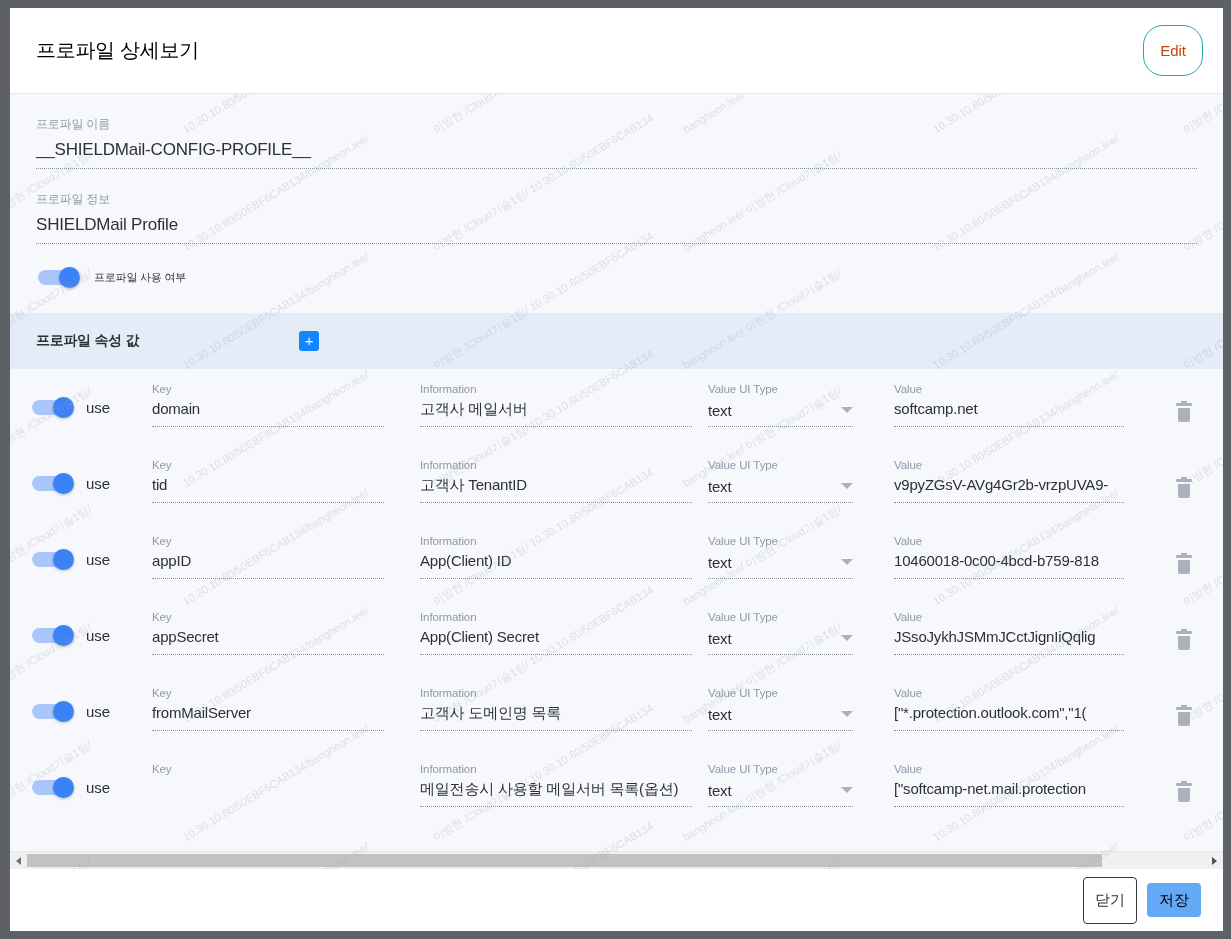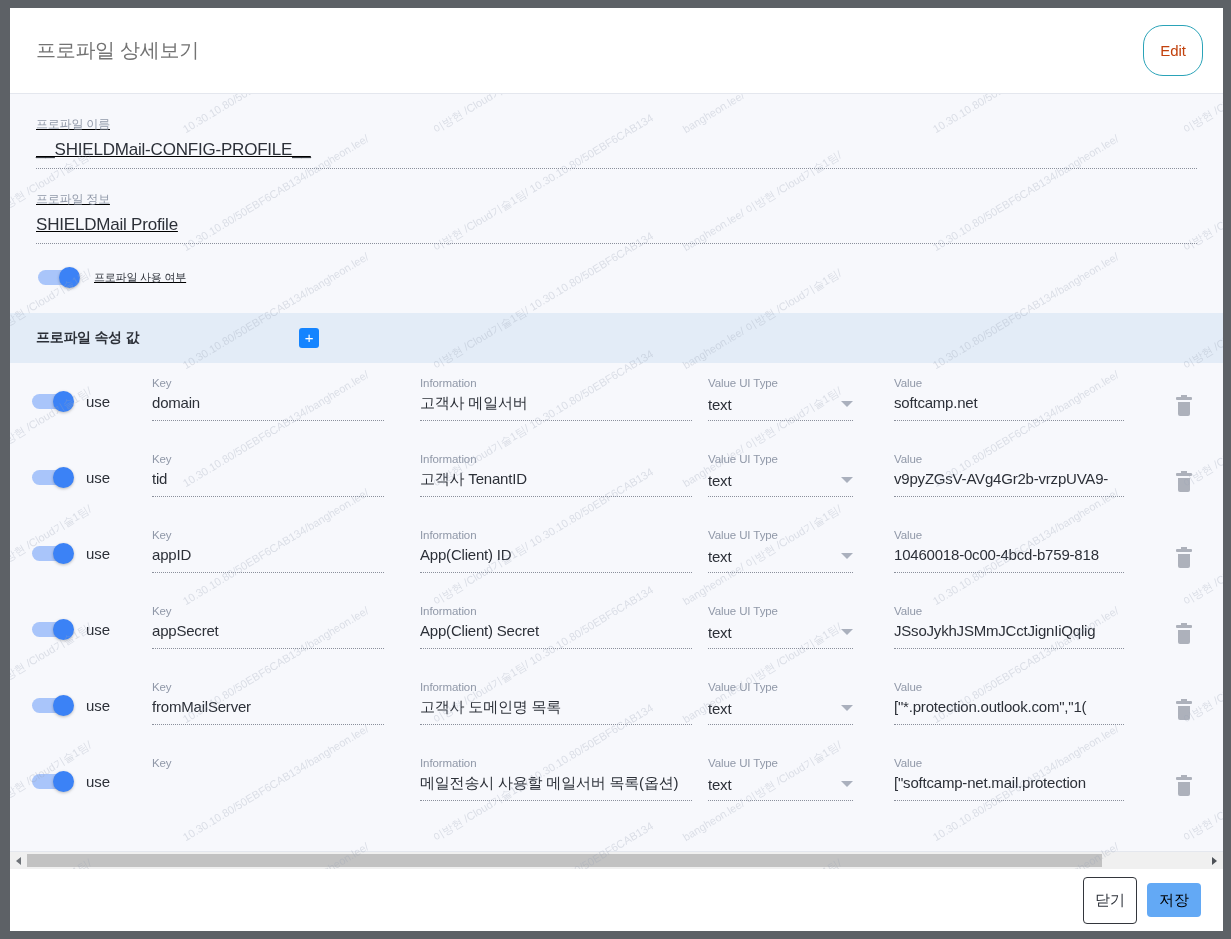--- a/index.html
+++ b/index.html
@@ -53,21 +53,21 @@
     background: #fff;
     border-bottom: 1px solid #e4e7ee;
     display: flex;
     align-items: center;
     padding: 0 20px 0 26px;
     box-sizing: border-box;
     z-index: 50;
   }
   .dlg-title {
     font-size: 20px;
-    color: #737373;
+    color: #000000;
     font-weight: 400;
     letter-spacing: -0.3px;
   }
   .edit-btn {
     margin-left: auto;
     min-width: 58px;
     height: 51px;
     padding: 0 16px;
     border: 1px solid #2aa3b8;
     border-radius: 20px;
@@ -90,21 +90,20 @@
     background: #f7f8fc;
     overflow: hidden;
     display: flex;
     flex-direction: column;
   }
 
   .top-fields {
     padding: 22px 26px 0 26px;
     position: relative;
     z-index: 20;
-    text-decoration: underline;
   }
   .field {
     margin-bottom: 22px;
   }
   .field-label {
     font-size: 12px;
     color: #9098a8;
     margin-bottom: 7px;
     letter-spacing: -0.2px;
   }
@@ -145,21 +144,21 @@
   }
   .toggle-caption {
     font-size: 11px;
     color: #2c3038;
     letter-spacing: -0.2px;
   }
 
   
   .section-bar {
     background: #e3ecf7;
-    height: 50px;
+    height: 56px;
     display: flex;
     align-items: center;
     padding: 0 26px;
     position: relative;
     z-index: 20;
     box-sizing: border-box;
   }
   .section-bar .section-title {
     font-size: 14px;
     font-weight: bold;

